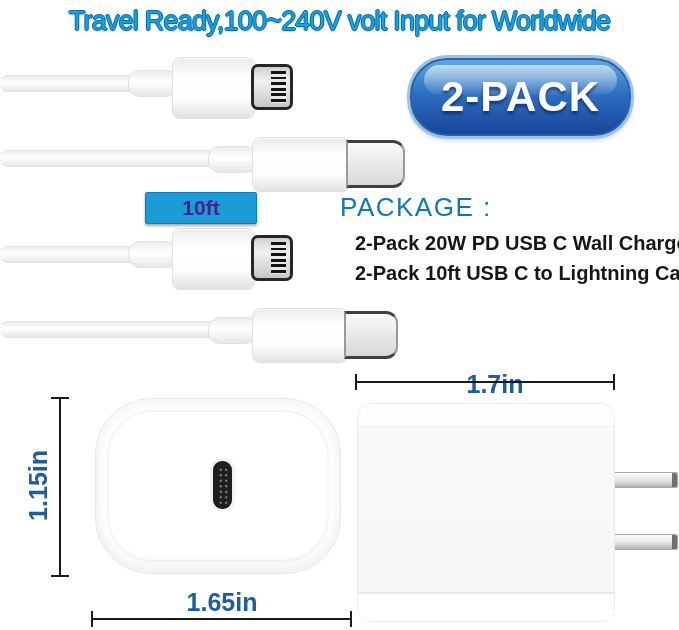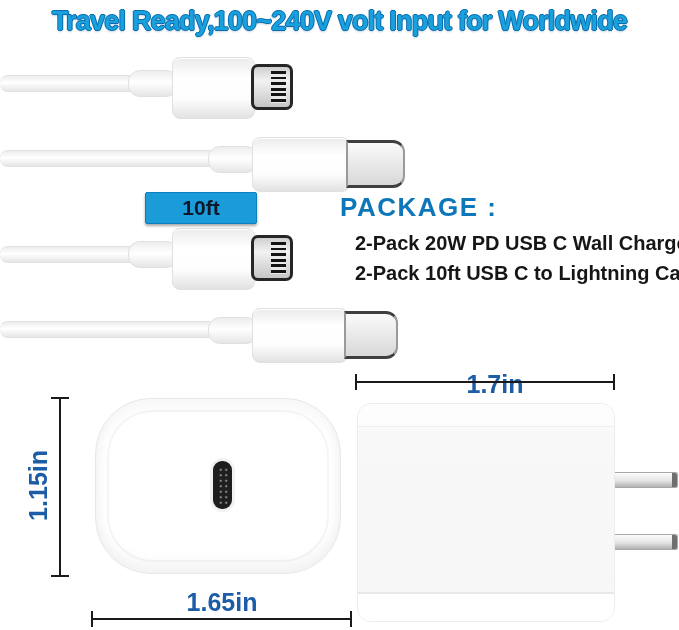--- a/index.html
+++ b/index.html
@@ -3,21 +3,21 @@
 <meta charset="utf-8">
 <style>
   html,body{margin:0;padding:0;background:#fff;}
   .stage{
     position:relative;width:679px;height:630px;background:#ffffff;
     overflow:hidden;font-family:"Liberation Sans", sans-serif;
   }
   
   .headline{
     position:absolute;left:0;top:6px;width:100%;margin:0;
-    text-align:center;font-size:27px;font-weight:bold;letter-spacing:-0.8px;
+    text-align:center;font-size:27px;font-weight:normal;letter-spacing:-0.8px;
     color:#18A1DC;white-space:nowrap;
     text-shadow:0 1px 0 #0b6cae,0 -1px 0 #0b6cae,1px 0 0 #0b6cae,-1px 0 0 #0b6cae,0 2px 2px rgba(30,90,140,.25);
   }
   
   .badge{
     position:absolute;left:410px;top:58px;width:217px;height:74px;
     border-radius:37px;
     background:linear-gradient(180deg,#5fa8df 0%,#2e6fc0 45%,#16459c 100%);
     border:2px solid #2a62ae;
     box-shadow:0 0 0 3px #9dc3e7,0 3px 6px rgba(0,0,0,.25);
@@ -56,25 +56,25 @@
     border-radius:0 12px 12px 0;
     background:linear-gradient(180deg,#fafafa,#d8d8d8);
   }
   
   .tag{
     position:absolute;left:145px;top:192px;width:110px;height:30px;
     background:#1b9cd8;border:1px solid #0d7fc0;border-radius:2px;
     box-shadow:0 2px 3px rgba(0,0,0,.35);
     display:flex;align-items:center;justify-content:center;
   }
-  .tag-text{color:#0f172a;font-size:21px;font-weight:bold;}
+  .tag-text{color:#4c1d95;font-size:21px;font-weight:bold;}
   
   .pkg-heading{
     position:absolute;left:340px;top:192px;margin:0;
-    color:#0e77ba;font-size:26px;font-weight:bold;letter-spacing:1.5px;white-space:nowrap;
+    color:#0e77ba;font-size:26px;font-weight:normal;letter-spacing:1.5px;white-space:nowrap;
   }
   .pkg-item{
     position:absolute;left:355px;color:#161616;font-size:20px;font-weight:bold;
     white-space:nowrap;
   }
   .pkg-item-1{top:232px;}
   .pkg-item-2{top:262px;}
   
   .dim-line{position:absolute;background:#1a1a1a;}
   .dim-label{
@@ -159,20 +159,23 @@
     </div>
   </div>
 
   <div class="cable-row" style="top:308px;width:410px;height:56px;">
     <div class="wire" style="left:0;top:13px;width:215px;height:15px;"></div>
     <div class="strain" style="left:208px;top:9px;width:48px;height:25px;"></div>
     <div class="housing" style="left:252px;top:0;width:94px;height:53px;"></div>
     <div class="tip-usbc" style="left:344px;top:3px;width:50px;height:42px;"></div>
   </div>
 
+  <div class="badge">
+    <span class="badge-text">2-PACK</span>
+  </div>
 
   <h2 class="pkg-heading">PACKAGE :</h2>
   <div class="pkg-item pkg-item-1">2-Pack 20W PD USB C Wall Charger</div>
   <div class="pkg-item pkg-item-2">2-Pack 10ft USB C to Lightning Cables</div>
 
   <div>
     <div class="dim-label" style="left:420px;top:350px;width:150px;margin-top:20px;">1.7in</div>
     <div class="dim-line" style="left:356px;top:381px;width:258px;height:2px;"></div>
     <div class="dim-line" style="left:355px;top:374px;width:2px;height:16px;"></div>
     <div class="dim-line" style="left:613px;top:374px;width:2px;height:16px;"></div>

